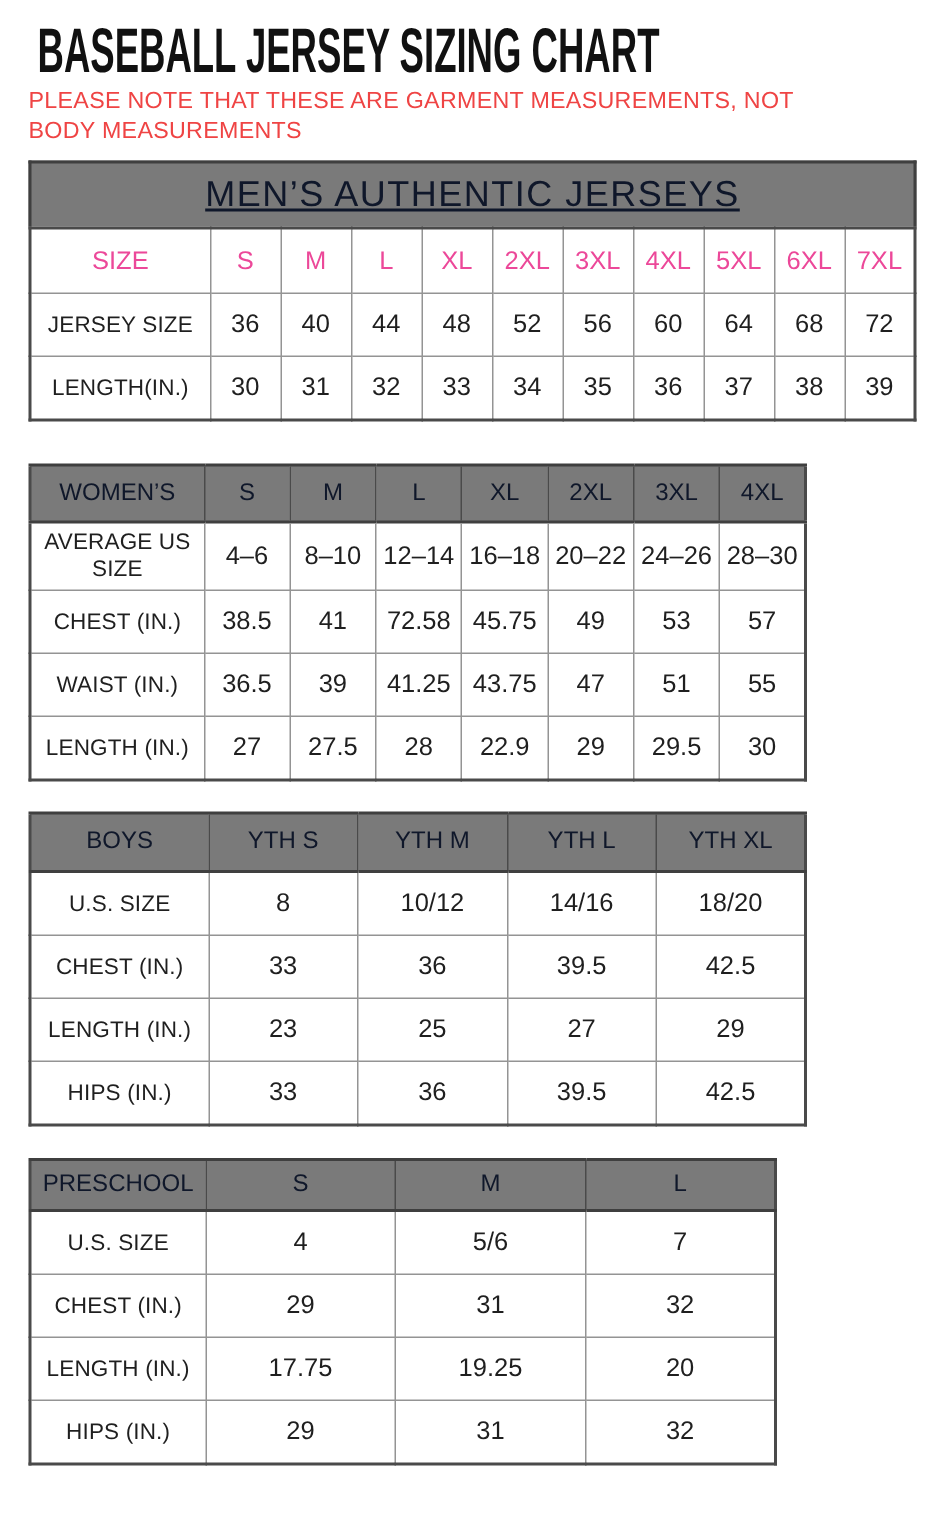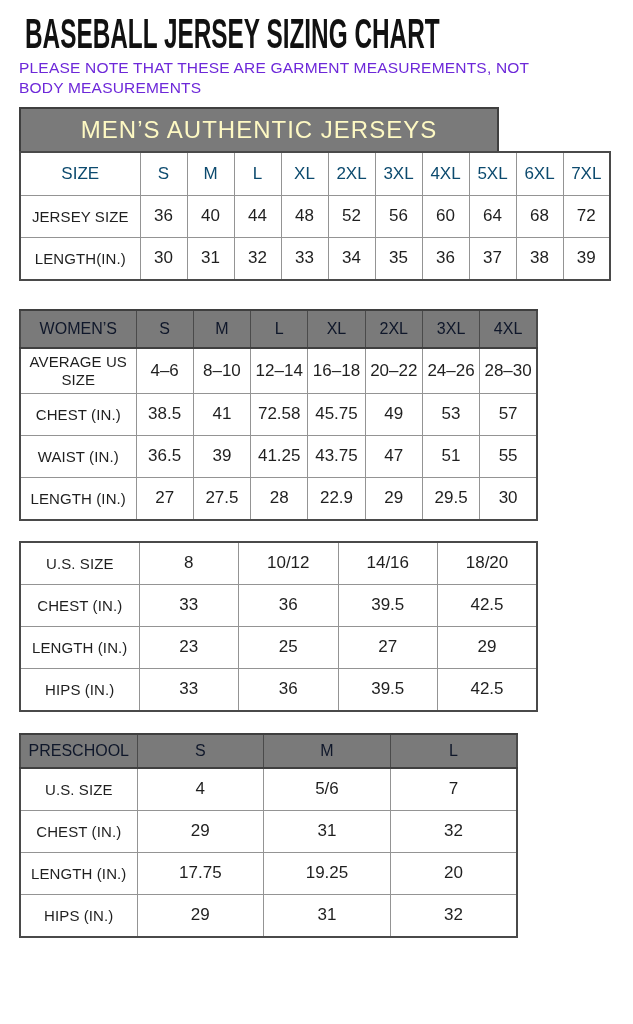--- a/index.html
+++ b/index.html
@@ -15,49 +15,49 @@
   .title { margin:2px 0 4px 6px; height:40px; }
   .title-inner {
     display:inline-block;
     font-size:42px; font-weight:bold; line-height:40px;
     letter-spacing:0px; white-space:nowrap; color:#111;
     transform:scale(0.58,1); transform-origin:0 50%;
   }
 
   
   .note {
-    color:#6d28d9; font-size:15.5px; line-height:1.28;
+    color:#ef4444; font-size:15.5px; line-height:1.28;
     max-width:552px; margin:0 0 9px 0; letter-spacing:0.2px;
   }
 
   
   .banner {
-    width:480px; height:44px; box-sizing:border-box;
+    width:592px; height:44px; box-sizing:border-box;
     background:#7a7a7a; border:2px solid #3f3f3f; border-bottom:none;
-    color:#fef9c3; font-size:24px; letter-spacing:1px;
-    display:flex; align-items:center; justify-content:center;
+    color:#0f172a; font-size:24px; letter-spacing:1px;
+    display:flex; align-items:center; justify-content:center;text-decoration:underline;
   }
 
   
   table.tbl {
     border-collapse:collapse; table-layout:fixed;
     border:2px solid #4a4a4a;
   }
   .tbl td, .tbl th { border:1px solid #949494; text-align:center; vertical-align:middle; padding:0 1px; }
   .tbl td { font-size:17px; }
   .tbl td.lblc { font-size:15px; letter-spacing:0.1px; }
   .tbl td.lblc.nw { white-space:nowrap; }
   .tbl tr.gray th {
     background:#7a7a7a; color:#0f172a; font-weight:normal; font-size:16px;
     border:1px solid #4a4a4a; border-top:2px solid #3f3f3f; border-bottom:2px solid #3f3f3f;
   }
 
   .mens { width:592px; }
   .mens col.lbl { width:120px; }
-  .mens th.hdr { font-weight:normal; font-size:17px; height:42px; background:#fff; color:#0c4a6e; }
+  .mens th.hdr { font-weight:normal; font-size:17px; height:42px; background:#fff; color:#ec4899; }
   .mens td { height:41px; }
 
   .womens { width:519px; margin-top:28px; }
   .womens col.lbl { width:116px; }
   .womens td { height:41px; }
   .womens tr.first td { height:44px; }
   .womens tr.gray th { height:36px; }
   .womens td.lblc { line-height:1.15; }
 
   .boys { width:519px; margin-top:20px; }
@@ -207,20 +207,27 @@
 
   <table class="tbl boys">
     <colgroup>
         <col class="lbl">
         <col>
         <col>
         <col>
         <col>
       </colgroup>
     <tbody>
+        <tr class="gray">
+      <th>BOYS</th>
+      <th>YTH S</th>
+      <th>YTH M</th>
+      <th>YTH L</th>
+      <th>YTH XL</th>
+    </tr>
     <tr>
       <td class="lblc nw">U.S. SIZE</td>
       <td>8</td>
       <td>10/12</td>
       <td>14/16</td>
       <td>18/20</td>
     </tr>
     <tr>
       <td class="lblc nw">CHEST (IN.)</td>
       <td>33</td>

